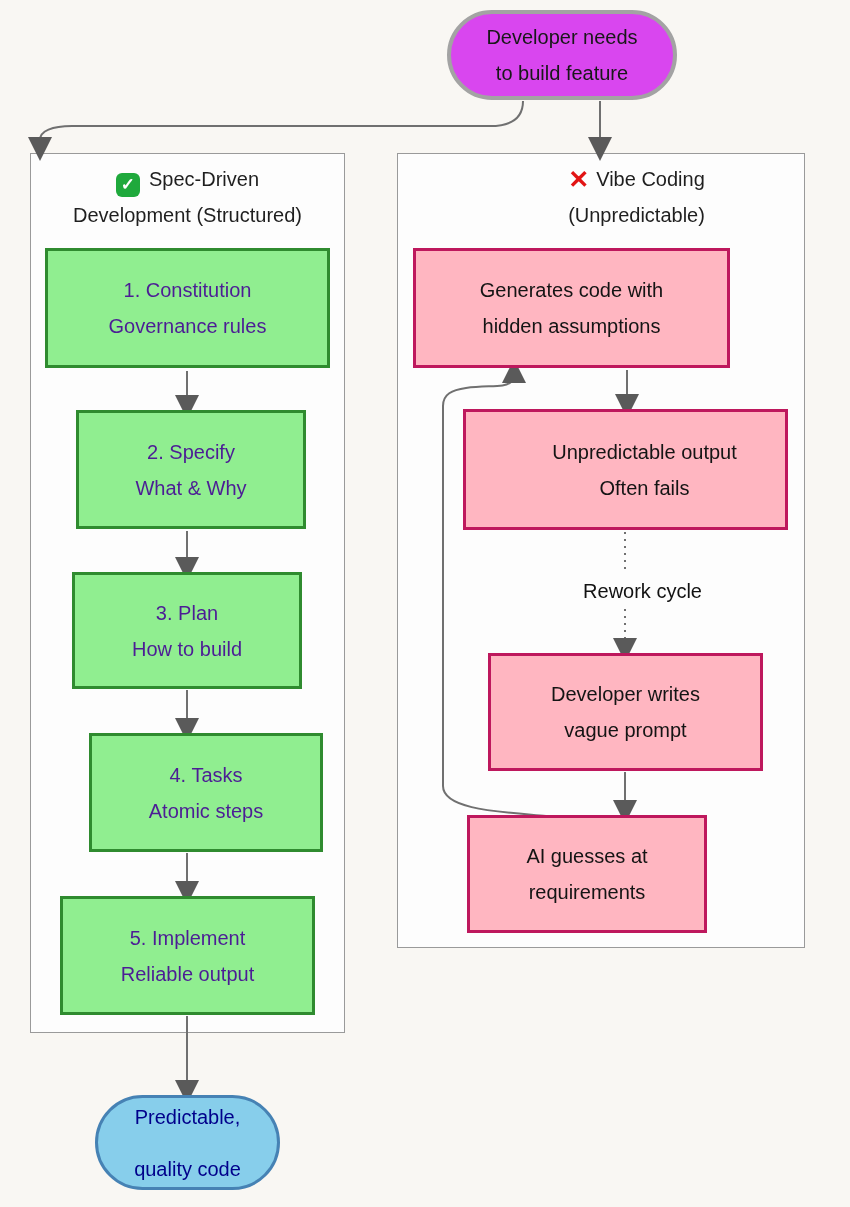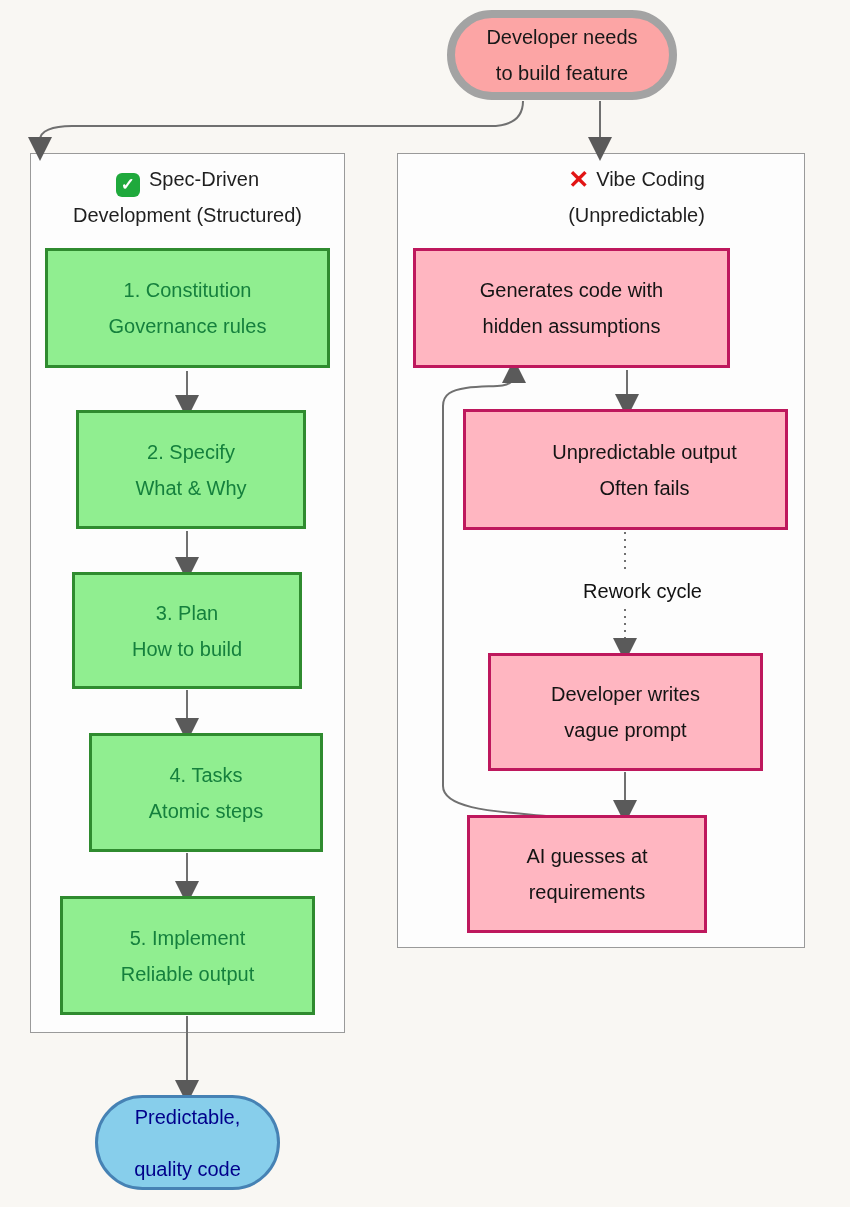--- a/index.html
+++ b/index.html
@@ -16,26 +16,26 @@
   .sg-title {
     position:absolute; left:0; top:8px; width:100%; text-align:center;
     font-size:20px; line-height:36px; color:#1F1F1F; z-index:2;
   }
   .node {
     position:absolute; display:flex; flex-direction:column;
     align-items:center; justify-content:center; text-align:center;
     font-size:20px; line-height:36px; z-index:2;
   }
   .stadium-start {
-    background:#fca5a5; border:8px solid #a3a3a3; border-radius:46px; color:#181818;
+    background:#d946ef; border:4px solid #a3a3a3; border-radius:46px; color:#181818;
   }
   .stadium-end {
     background:#87CEEB; border:3px solid #4682B4; border-radius:48px; color:#00008B;
   }
-  .green-box { background:#90EE90; border:3px solid #2F8B2F; color:#15803d; }
+  .green-box { background:#90EE90; border:3px solid #2F8B2F; color:#4c1d95; }
   .pink-box  { background:#FFB6C1; border:3px solid #be185d; color:#141414; }
   .check-icon {
     display:inline-flex; width:24px; height:24px; margin-right:9px;
     background:#1FA93C; border-radius:6px; color:#FFFFFF;
     font-size:17px; font-weight:700; align-items:center; justify-content:center;
     vertical-align:-4px;
   }
   .x-icon {
     display:inline-block; margin-right:7px; color:#E21414;
     font-size:25px; font-weight:800; vertical-align:-2px;

